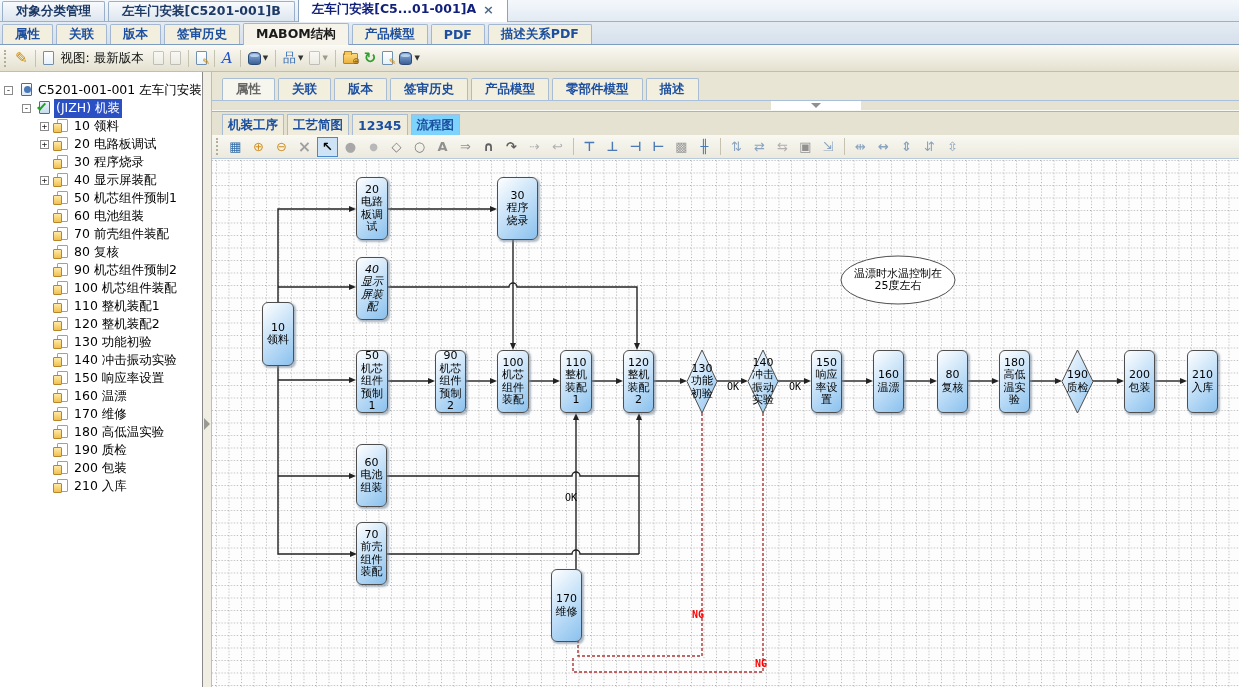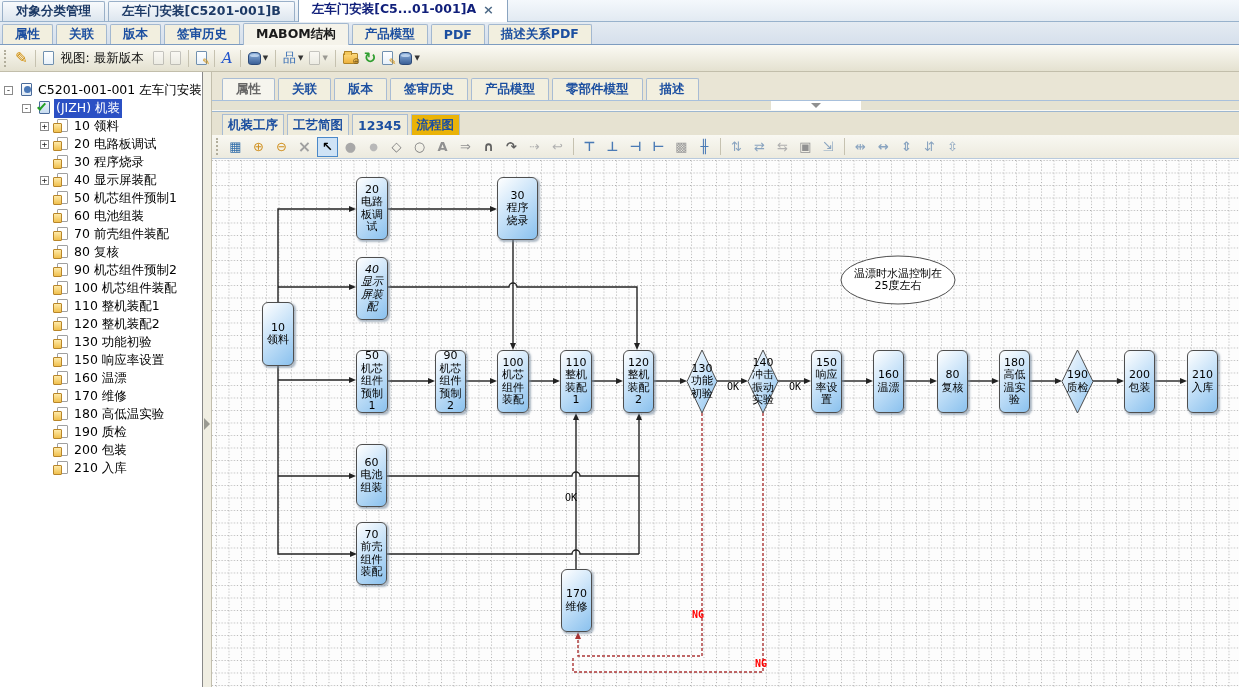--- a/index.html
+++ b/index.html
@@ -49,21 +49,21 @@
 #vsplit .harr{position:absolute;top:346px;left:1px;width:0;height:0;border-left:6px solid #9a9a92;border-top:6px solid transparent;border-bottom:6px solid transparent;}
 #right{flex:1;display:flex;flex-direction:column;background:#e9e5d5;min-width:0;}
 #rtabs{height:29px;padding:6px 0 0 10px;display:flex;align-items:flex-end;border-bottom:1px solid #a8c0dc;}
 .rt{height:22px;padding:0 13px;background:#f2efdf;border:1px solid #a8bcd4;border-bottom:none;border-radius:2px 2px 0 0;color:#1c4fa0;font-weight:bold;margin-right:3px;display:flex;align-items:center;font-size:12.5px;}
 .rt.active{background:#f6f5ee;color:#666;}
 #cstrip{height:10px;background:#e5e2d2;position:relative;border-bottom:1px solid #f8f8f4;}
 #cstrip .pill{position:absolute;left:559px;top:0;width:90px;height:9px;background:#fff;display:flex;align-items:center;justify-content:center;}
 #cstrip .pill .tri{width:0;height:0;border-top:5px solid #909090;border-left:5px solid transparent;border-right:5px solid transparent;}
 #subtabs{height:24px;border-top:1px solid #9db6d0;background:#e6e2d1;display:flex;align-items:flex-end;padding-left:10px;}
 .st{height:21px;padding:0 5px;background:#efecdc;border:1px solid #a8bcd4;border-bottom:none;color:#1c4fa0;font-weight:bold;display:flex;align-items:center;margin-right:3px;font-size:12.5px;}
-.st.active{background:#eab308;color:#1c4fa0;}
+.st.active{background:#7dd3fc;color:#1c4fa0;}
 #dtoolbar{height:24px;background:linear-gradient(#f9f8f2,#eceade);display:flex;align-items:center;border-bottom:1px solid #b9cadd;padding-left:2px;flex:none;}
 .dti{width:21px;height:20px;display:flex;align-items:center;justify-content:center;font-size:13px;margin:0 1px;border:1px solid transparent;}
 .dti.selected{border:1px solid #4a88c8;background:#cfe3f6;}
 #canvas{flex:1;position:relative;background:#fdfdfd;overflow:hidden;}
 #dsvg{position:absolute;left:0;top:0;}
 .node{position:absolute;border:1px solid #4e4e4e;border-radius:6px;background:linear-gradient(135deg,#ffffff 0%,#cde5f9 42%,#8ac1ee 100%);box-shadow:1.5px 1.5px 2px rgba(120,140,160,.6);display:flex;align-items:center;justify-content:center;}
 .nlabel{position:absolute;text-align:center;font-size:11px;line-height:12.4px;color:#000;white-space:pre-line;pointer-events:none;}
 .flbl{position:absolute;font-size:10px;color:#000;transform:translate(-50%,-50%);font-family:"DejaVu Sans Mono","Liberation Mono",monospace;}
 .flbl.ng{color:#f00;font-weight:bold;}
 </style>
@@ -275,20 +275,29 @@
           <span class="tlabel">120 整机装配2</span>
         </div>
         <div class="trow">
           <span style="width: 40px; flex: 0 0 auto;"></span>
           <span class="tspace"></span>
           <span class="ticn doc">
             <span class="pg"></span>
             <span class="yp"></span>
           </span>
           <span class="tlabel">130 功能初验</span>
+        </div>
+        <div class="trow">
+          <span style="width: 40px; flex: 0 0 auto;"></span>
+          <span class="tspace"></span>
+          <span class="ticn doc">
+            <span class="pg"></span>
+            <span class="yp"></span>
+          </span>
+          <span class="tlabel">140 冲击振动实验</span>
         </div>
         <div class="trow">
           <span style="width: 40px; flex: 0 0 auto;"></span>
           <span class="tspace"></span>
           <span class="ticn doc">
             <span class="pg"></span>
             <span class="yp"></span>
           </span>
           <span class="tlabel">150 响应率设置</span>
         </div>
@@ -571,21 +580,21 @@
             <div class="nlabel" style="position: static; width: 100%;">60
 电池
 组装</div>
           </div>
           <div class="node" style="left: 144px; top: 363px; width: 31px; height: 63px;">
             <div class="nlabel" style="position: static; width: 100%;">70
 前壳
 组件
 装配</div>
           </div>
-          <div class="node" style="left: 349px; top: 410px; width: 31px; height: 63px;">
+          <div class="node" style="left: 339px; top: 410px; width: 31px; height: 73px;">
             <div class="nlabel" style="position: static; width: 100%;">170
 维修</div>
           </div>
           <div class="nlabel" style="left: 631px; width: 110px; top: 108.6px;">温漂时水温控制在
 25度左右</div>
           <div class="flbl" style="left: 521px; top: 227px;">OK</div>
           <div class="flbl" style="left: 583px; top: 227px;">OK</div>
           <div class="flbl" style="left: 359px; top: 338px;">OK</div>
           <div class="flbl ng" style="left: 486px; top: 455px;">NG</div>
           <div class="flbl ng" style="left: 549px; top: 504px;">NG</div>

